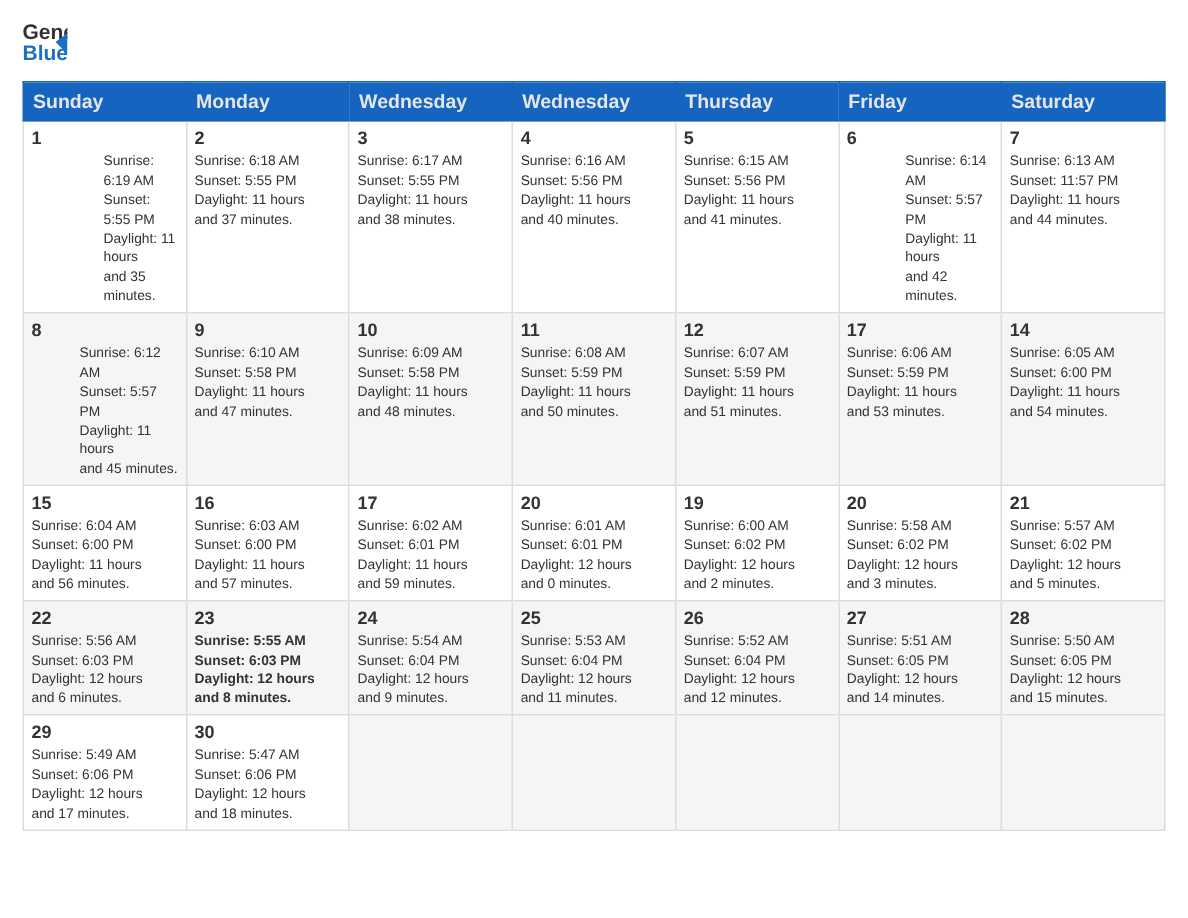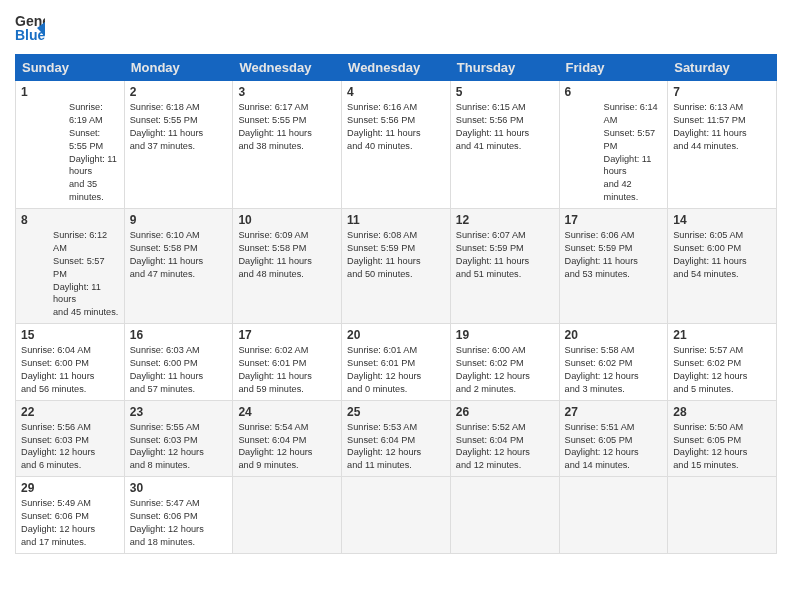--- a/index.html
+++ b/index.html
@@ -268,21 +268,21 @@
         <tr class="row-shaded">
           <td>
             <span class="day-num">22</span>
             <div class="day-info" style="white-space: pre-line;">Sunrise: 5:56 AM
 Sunset: 6:03 PM
 Daylight: 12 hours
 and 6 minutes.</div>
           </td>
           <td>
             <span class="day-num">23</span>
-            <div class="day-info" style="white-space: pre-line;">Sunrise: 5:55 AM
+            <div class="day-info" style="white-space: pre-line; font-weight: bold;">Sunrise: 5:55 AM
 Sunset: 6:03 PM
 Daylight: 12 hours
 and 8 minutes.</div>
           </td>
           <td>
             <span class="day-num">24</span>
             <div class="day-info" style="white-space: pre-line;">Sunrise: 5:54 AM
 Sunset: 6:04 PM
 Daylight: 12 hours
 and 9 minutes.</div>

